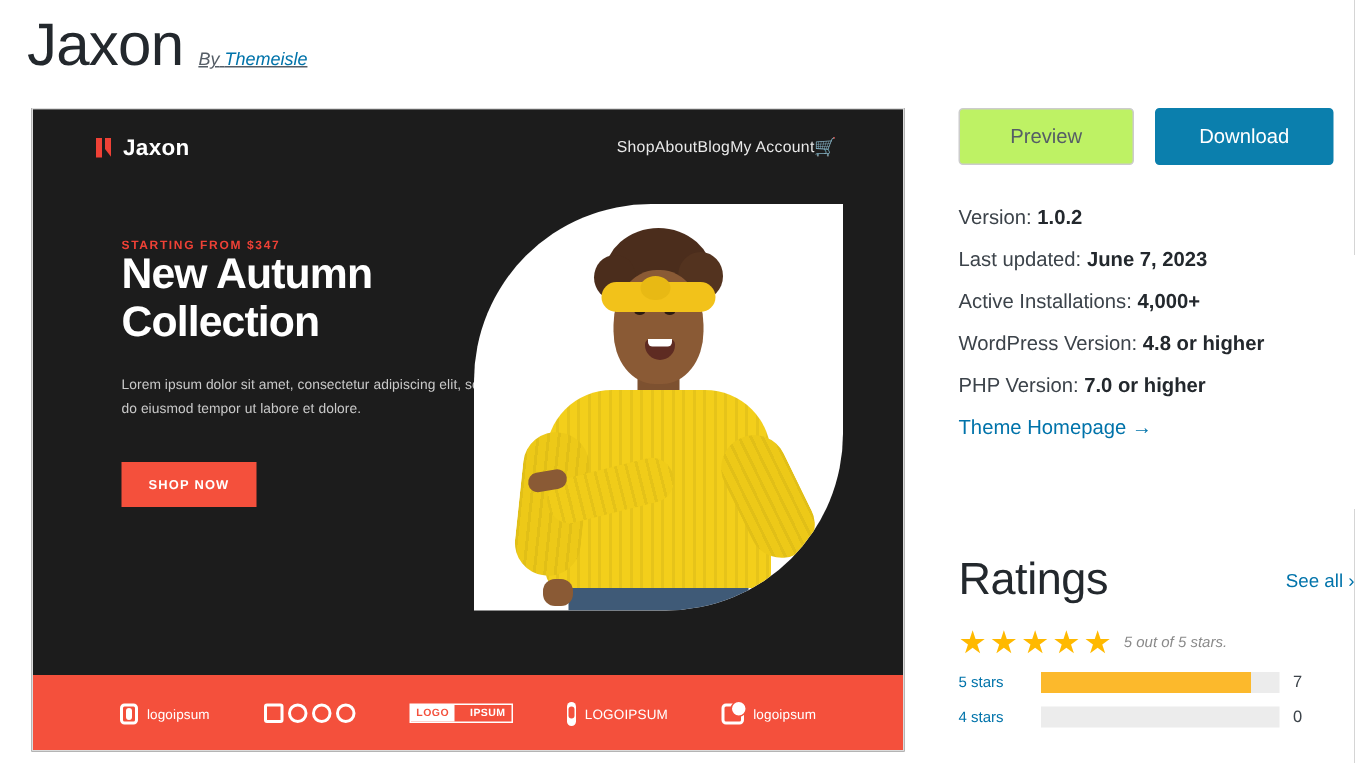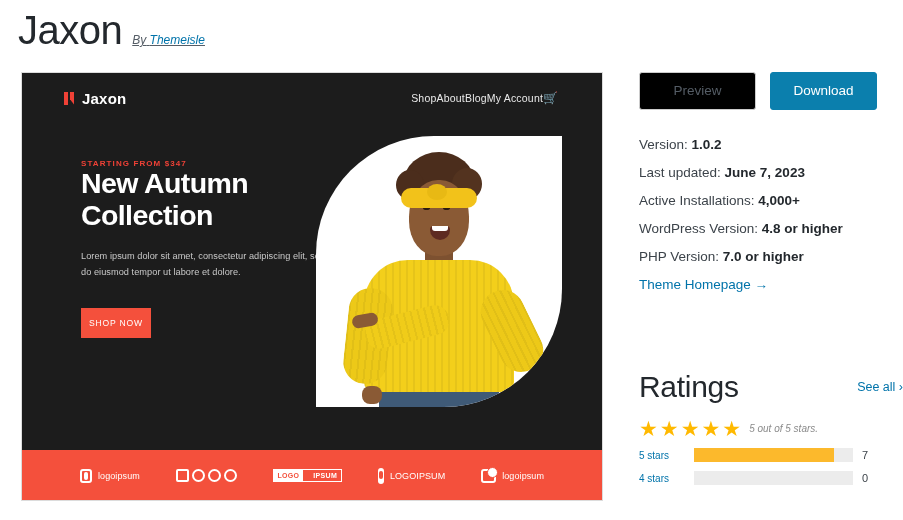--- a/index.html
+++ b/index.html
@@ -62,22 +62,22 @@
   .hero-title {
     color:#fff; font-size:28.5px; font-weight:700;
     line-height:1.12; letter-spacing:-0.6px;
   }
   .hero-sub {
     margin-top:16px; color:#c9c9c9; font-size:9.2px; line-height:1.75;
     letter-spacing:0.05px; width: 245px;
   }
   .shop-btn {
     margin-top:28px; display:inline-block; background:#f4503c; color:#fff;
-    font-size:8.6px; font-weight:400; letter-spacing:0.8px;
-    padding:10px 8px; border:none; cursor:pointer;
+    font-size:8.6px; font-weight:700; letter-spacing:0.8px;
+    padding:10px 18px; border:none; cursor:pointer;
   }
 
   
   .hero-media {
     position:absolute; left:294px; top:13px; width:246px; height:271px;
     background:#ffffff;
     border-top-left-radius: 118px;
     border-bottom-right-radius: 118px;
     overflow:hidden;
   }
@@ -177,24 +177,24 @@
                     background:#fff; border-radius:50%; border:1.5px solid #f4503c; }
 
   
   .sidebar { position:absolute; left:639px; top:72px; width:250px; }
   .btn-row { display:flex; gap:14px; }
   .btn {
     font-size:13.5px; padding:9px 0; text-align:center; cursor:pointer;
     border-radius:3px; line-height:1.3;
   }
   .btn-preview {
-    width:117px; background:#000000; border:1px solid #ccc; color:#555d66;
+    width:117px; background:#bef264; border:1px solid #ccc; color:#555d66;
   }
   .btn-download {
-    width:107px; background:#0b7fad; border:1px solid #0b7fad; color:#fff;
+    width:119px; background:#0b7fad; border:1px solid #0b7fad; color:#fff;
   }
   .meta { margin-top:21px; }
   .meta-row { font-size:13.5px; color:#3c434a; line-height:28px; }
   .meta-row b { font-weight:700; color:#23282d; }
   .homepage-link { color:#0073aa; font-size:13.5px; line-height:28px; display:inline-block; }
 
   .ratings { position:absolute; left:639px; top:370px; width:264px; }
   .ratings-head { display:flex; align-items:flex-start; justify-content:space-between; }
   .ratings-title { font-size:30px; font-weight:400; color:#23282d; letter-spacing:-0.3px; }
   .see-all { color:#0073aa; font-size:12.5px; margin-top:10px; white-space:nowrap; }

